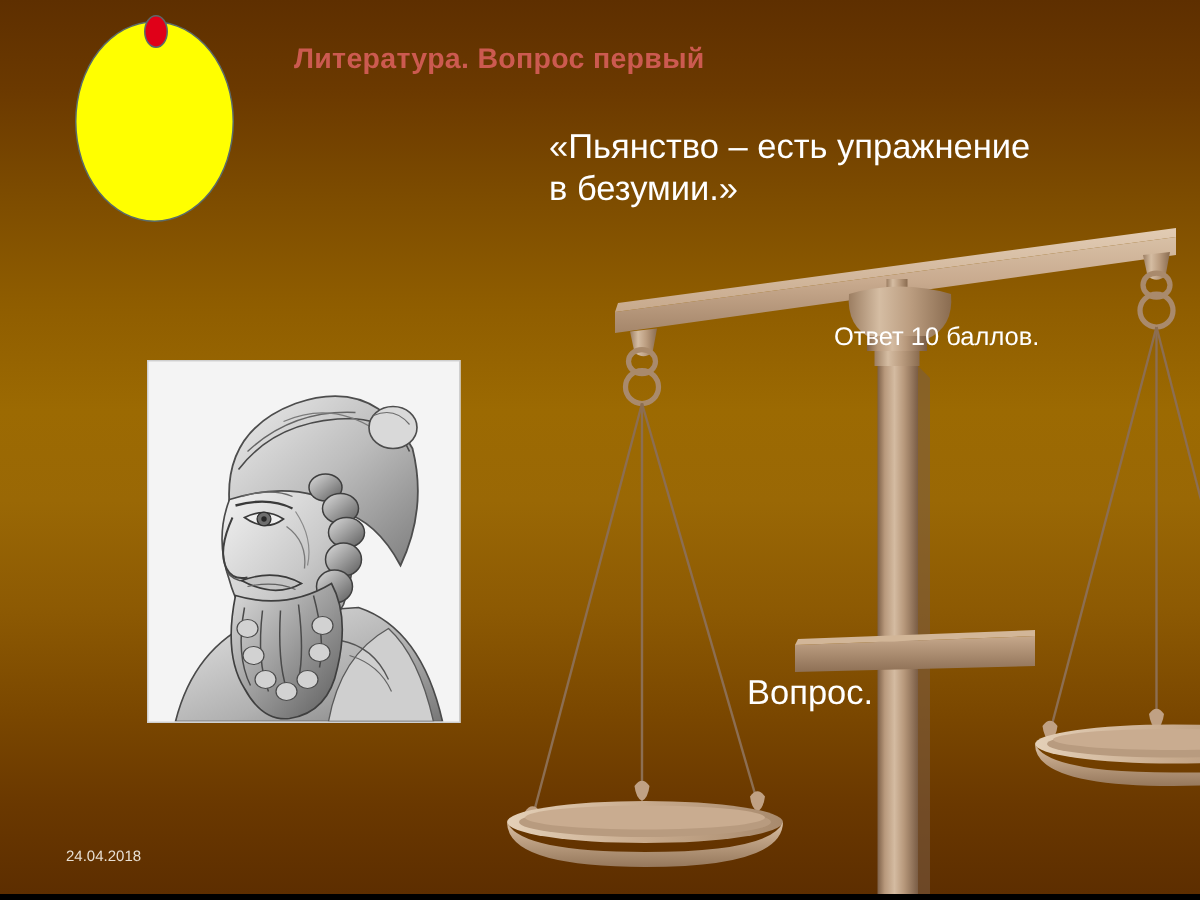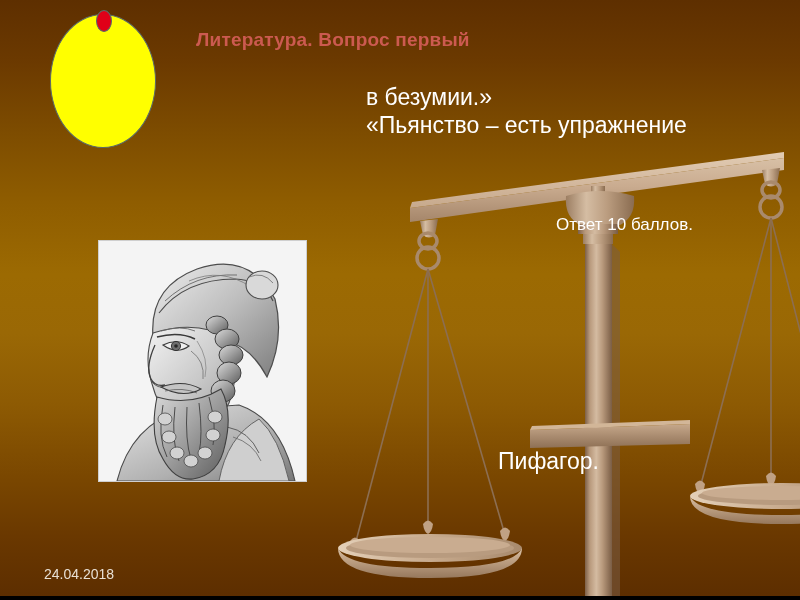--- a/index.html
+++ b/index.html
@@ -92,21 +92,21 @@
     left: 498px;
     top: 448px;
     font-size: 23px;
     color: #ffffff;
     white-space: nowrap;
   }
   #date-text {
     position: absolute;
     left: 44px;
     top: 566px;
-    font-size: 14px;
+    font-size: 10px;
     color: #e8e0d4;
     white-space: nowrap;
   }
 
   
   #portrait-frame {
     position: absolute;
     left: 98px;
     top: 240px;
     width: 207px;
@@ -319,21 +319,21 @@
         <ellipse cx="106" cy="212" rx="7" ry="6"></ellipse>
         <ellipse cx="114" cy="194" rx="7" ry="6"></ellipse>
         <ellipse cx="116" cy="176" rx="7" ry="6"></ellipse>
       </g>
     </svg>
   </div>
 
   <div id="slide-title">Литература. Вопрос первый</div>
 
   <div id="question-block">
+    <div>«Пьянство – есть упражнение</div>
     <div>в безумии.»</div>
-    <div>«Пьянство – есть упражнение</div>
   </div>
 
   <div id="points-text">Ответ 10 баллов.</div>
-  <div id="answer-text">Пифагор.</div>
+  <div id="answer-text">Вопрос.</div>
   <div id="date-text">24.04.2018</div>
 
 </div>
 
 </body></html>

